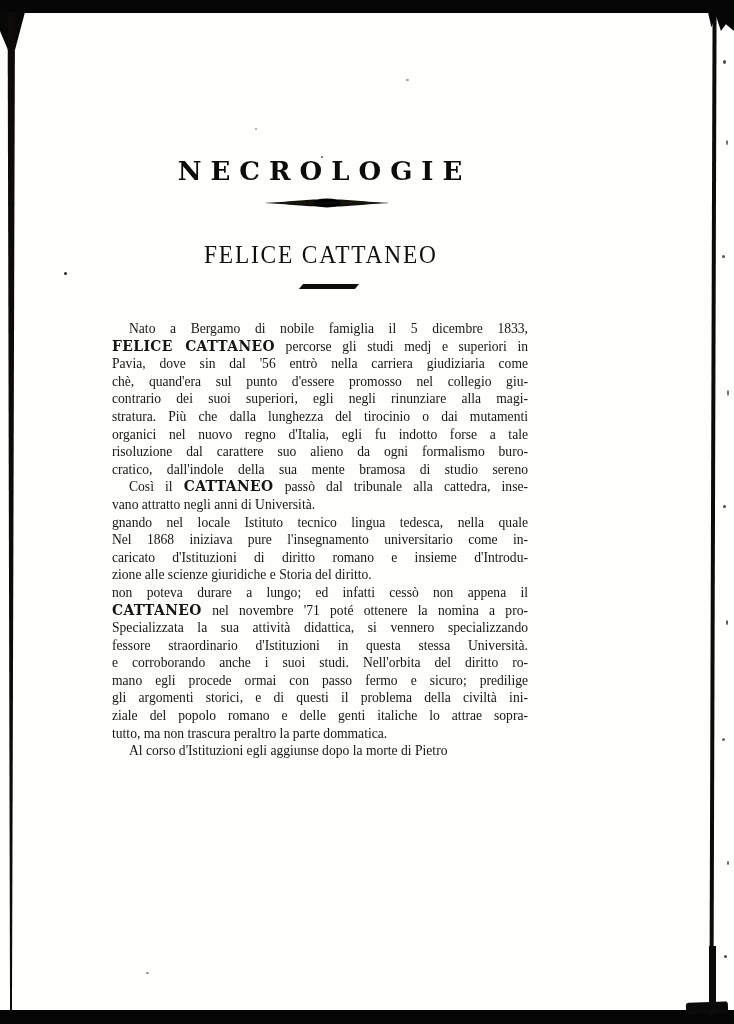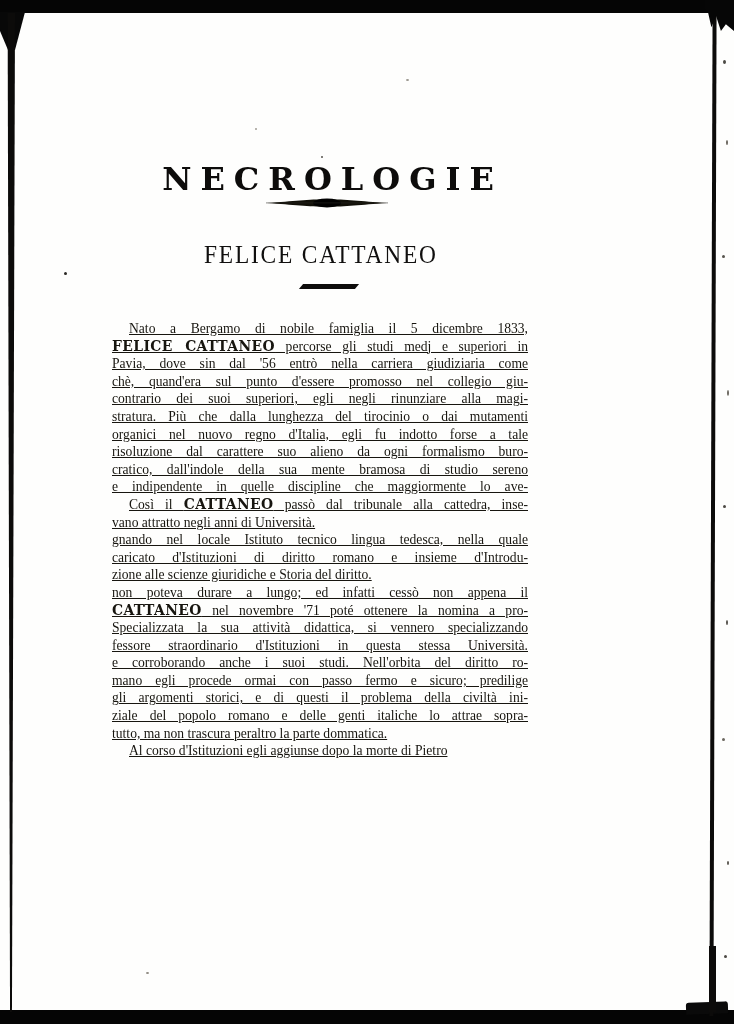--- a/index.html
+++ b/index.html
@@ -20,23 +20,23 @@
   .edge-left-line{position:absolute;left:7px;top:13px;width:8px;height:999px;background:#0c0b0a;
     clip-path:polygon(8% 0,100% 0,62% 100%,38% 100%);}
   .edge-right-line{position:absolute;left:711px;top:10px;width:4px;height:1006px;background:#0c0b0a;transform:rotate(0.18deg);}
   .edge-right-thick{position:absolute;left:709px;top:946px;width:7px;height:66px;background:#0c0b0a;}
   .corner-tr{position:absolute;left:705px;top:0;width:29px;height:31px;background:#060606;
     clip-path:polygon(0 0,100% 0,100% 100%,72% 78%,55% 100%,38% 52%,22% 88%,10% 38%,0 30%);}
   .speck{position:absolute;border-radius:50%;background:#5a5650;}
   
   .section-title{
     position:absolute;left:112px;top:153px;width:416px;
-    text-align:center;margin:8px;
+    text-align:center;margin:0;
     font-family:"DejaVu Serif", serif;
-    font-weight:700;font-size:32px;line-height:36px;
+    font-weight:700;font-size:26px;line-height:36px;
     letter-spacing:9px;text-indent:9px;
     color:#0d0c0b;
   }
   .ornament{position:absolute;left:266px;top:196px;width:122px;height:14px;}
   .article-title{
     position:absolute;left:112px;top:239px;width:416px;
     text-align:center;margin:0;
     font-family:"Liberation Serif", serif;
     font-weight:400;font-size:26px;line-height:32px;
     letter-spacing:2px;text-indent:2px;
@@ -49,21 +49,21 @@
   }
   
   .article-body{
     position:absolute;left:112px;top:320px;width:416px;
     font-size:13.6px;line-height:17.6px;
     color:#17150f;
   }
   .line{
     text-align:justify;
     text-align-last:justify;
-    height:17.6px;overflow:visible;white-space:normal;text-decoration:underline;
+    height:17.6px;overflow:visible;white-space:normal;
   }
   .line.last{text-align-last:left;}
   .line.indent{text-indent:17px;}
   .line strong{
     font-family:"DejaVu Serif", serif;
     font-weight:700;font-size:13.9px;letter-spacing:0.4px;
   }
 </style>
 </head>
 <body>
@@ -109,24 +109,24 @@
   <div class="article-body">
       <div class="line indent">Nato a Bergamo di nobile famiglia il 5 dicembre 1833,</div>
       <div class="line"><strong>FELICE CATTANEO</strong> percorse gli studi medj e superiori in</div>
       <div class="line">Pavia, dove sin dal '56 entrò nella carriera giudiziaria come</div>
       <div class="line">chè, quand'era sul punto d'essere promosso nel collegio giu-</div>
       <div class="line">contrario dei suoi superiori, egli negli rinunziare alla magi-</div>
       <div class="line">stratura. Più che dalla lunghezza del tirocinio o dai mutamenti</div>
       <div class="line">organici nel nuovo regno d'Italia, egli fu indotto forse a tale</div>
       <div class="line">risoluzione dal carattere suo alieno da ogni formalismo buro-</div>
       <div class="line">cratico, dall'indole della sua mente bramosa di studio sereno</div>
-      <div class="line">e indipendente in quelle discipline che maggiormente lo ave-</div>
       <div class="line indent">Così il <strong>CATTANEO</strong> passò dal tribunale alla cattedra, inse-</div>
       <div class="line last">vano attratto negli anni di Università.</div>
       <div class="line">gnando nel locale Istituto tecnico lingua tedesca, nella quale</div>
+      <div class="line">Nel 1868 iniziava pure l'insegnamento universitario come in-</div>
       <div class="line">caricato d'Istituzioni di diritto romano e insieme d'Introdu-</div>
       <div class="line last">zione alle scienze giuridiche e Storia del diritto.</div>
       <div class="line">non poteva durare a lungo; ed infatti cessò non appena il</div>
       <div class="line"><strong>CATTANEO</strong> nel novembre '71 poté ottenere la nomina a pro-</div>
       <div class="line">Specializzata la sua attività didattica, si vennero specializzando</div>
       <div class="line">fessore straordinario d'Istituzioni in questa stessa Università.</div>
       <div class="line">e corroborando anche i suoi studi. Nell'orbita del diritto ro-</div>
       <div class="line">mano egli procede ormai con passo fermo e sicuro; predilige</div>
       <div class="line">gli argomenti storici, e di questi il problema della civiltà ini-</div>
       <div class="line">ziale del popolo romano e delle genti italiche lo attrae sopra-</div>

